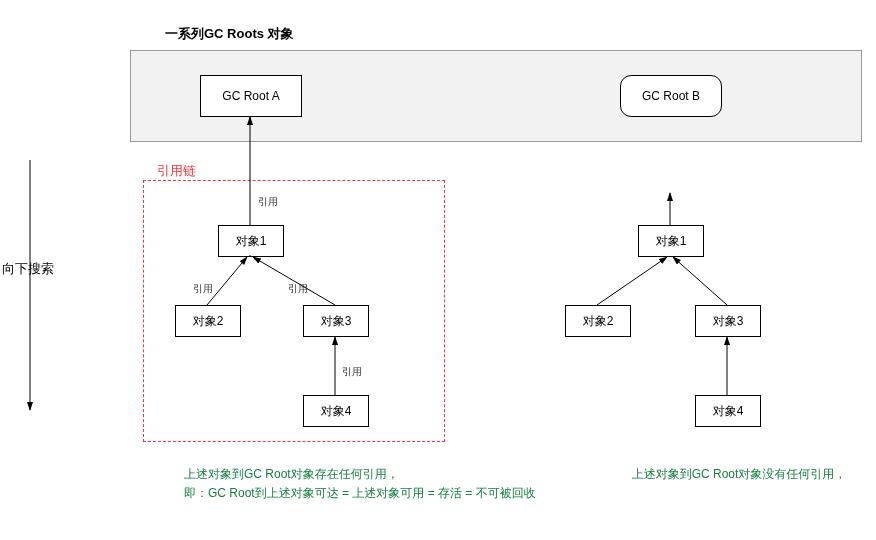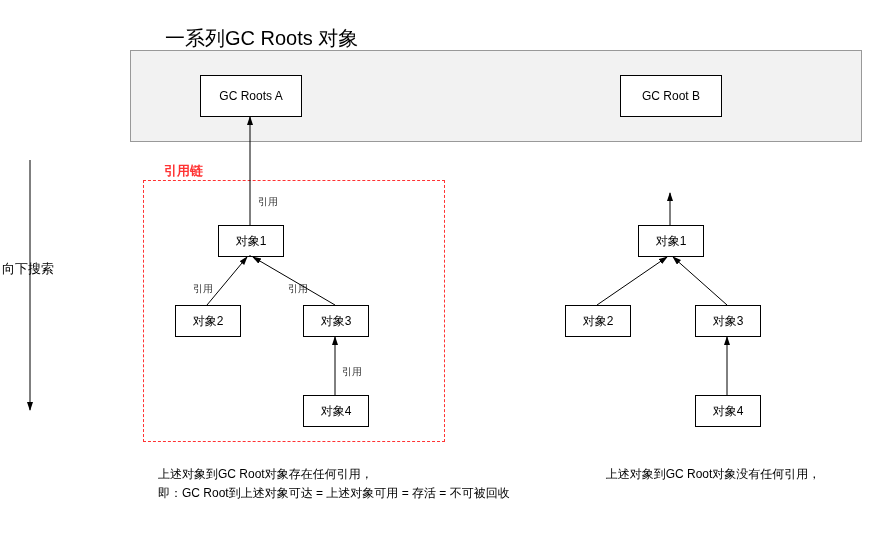--- a/index.html
+++ b/index.html
@@ -22,46 +22,46 @@
     border: 1px solid #000;
     background: #fff;
     text-align: center;
     display: flex;
     align-items: center;
     justify-content: center;
   }
   .ref-chain {
     border: 1px dashed #ff3333;
   }
-  .title-big { font-size: 20px; }
-  .caption { color: #000000; line-height: 1.6; }
+  .title-big { font-size: 13px; font-weight: bold; }
+  .caption { color: #15803d; line-height: 1.6; margin-left: 26px; }
   .red { color: #ff3333; }
   .sidelabel { font-size: 13px; }
   svg { position: absolute; left: 0; top: 0; pointer-events: none; }
   .edge-label { font-size: 10px; color: #333; }
 </style>
 </head>
 <body>
 
 <div class="abs title-big" style="left:165px; top:25px;">一系列GC Roots 对象</div>
 
 <div class="abs gc-container" style="left:130px; top:50px; width:730px; height:90px;"></div>
 
 <div class="abs node" style="left:200px; top:75px; width:100px; height:40px;">
-  <span>GC Roots A</span>
+  <span>GC Root A</span>
 </div>
 
-<div class="abs node" style="left:620px; top:75px; width:100px; height:40px;">
+<div class="abs node" style="left:620px; top:75px; width:100px; height:40px;border-radius:11px;">
   <span>GC Root B</span>
 </div>
 
 <div class="abs sidelabel" style="left:2px; top:260px;">向下搜索</div>
 
 <div class="abs ref-chain" style="left:143px; top:180px; width:300px; height:260px;"></div>
-<div class="abs red" style="left:164px; top:162px; font-size:13px;font-weight:bold;">引用链</div>
+<div class="abs red" style="left:157px; top:162px; font-size:13px;">引用链</div>
 
 <div class="abs node" style="left:218px; top:225px; width:64px; height:30px;">
   <span>对象1</span>
 </div>
 <div class="abs node" style="left:175px; top:305px; width:64px; height:30px;">
   <span>对象2</span>
 </div>
 <div class="abs node" style="left:303px; top:305px; width:64px; height:30px;">
   <span>对象3</span>
 </div>

